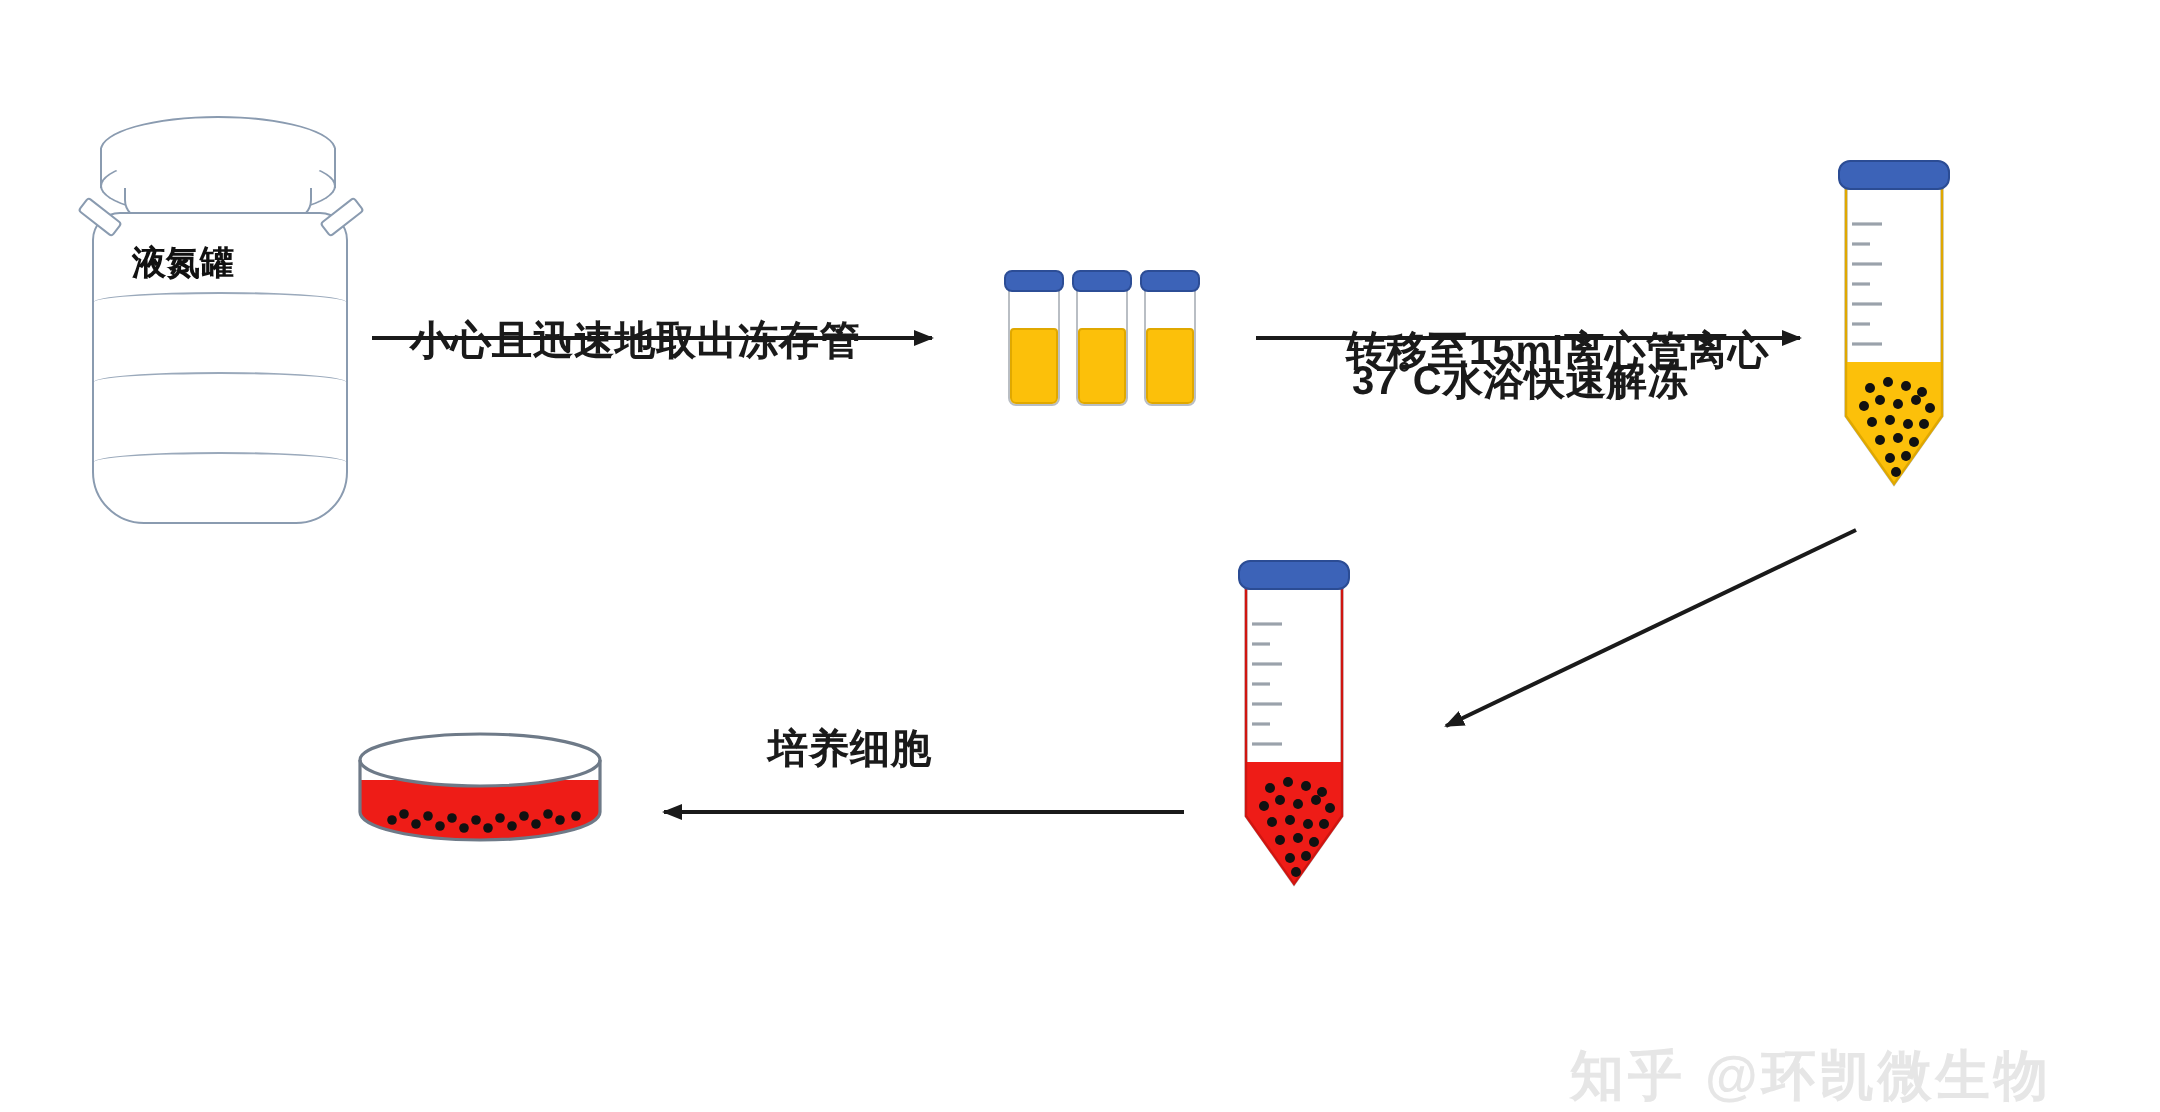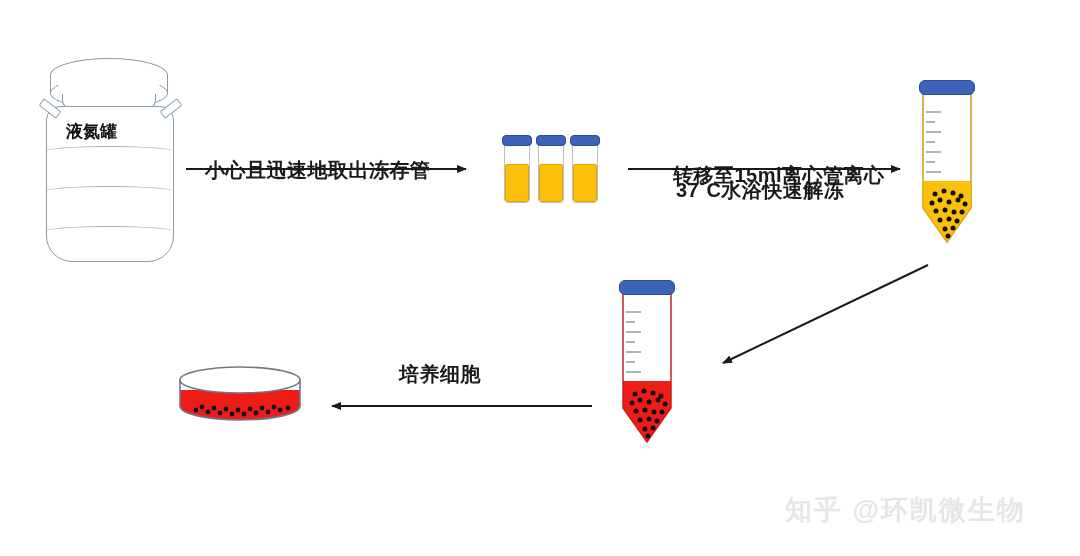--- a/index.html
+++ b/index.html
@@ -334,17 +334,17 @@
     <line x1="592" y1="406" x2="332" y2="406" stroke="#1a1a1a" stroke-width="2" marker-end="url(#ahl)"></line>
   </svg>
 
   <div class="step-label lbl-20" style="left:205px; top:133px;margin-top:24px;">小心且迅速地取出冻存管</div>
 
   <div class="step-label lbl-20" style="left:676px; top:133px;margin-top:44px;">37˚C水浴快速解冻</div>
 
   <div class="step-label lbl-20" style="left:673px; top:162px;">转移至15ml离心管离心</div>
 
 
-  <div class="step-label lbl-20" style="left:399px; top:361px;">培养细胞</div>
-
-  <div class="watermark" style="left:785px; top:492px;">知乎 @环凯微生物</div>
+  <div class="step-label lbl-20" style="left:384px; top:361px;">培养细胞</div>
+
+  <div class="watermark" style="left:785px; top:520px;">知乎 @环凯微生物</div>
 
 </div>
 
 </body></html>

